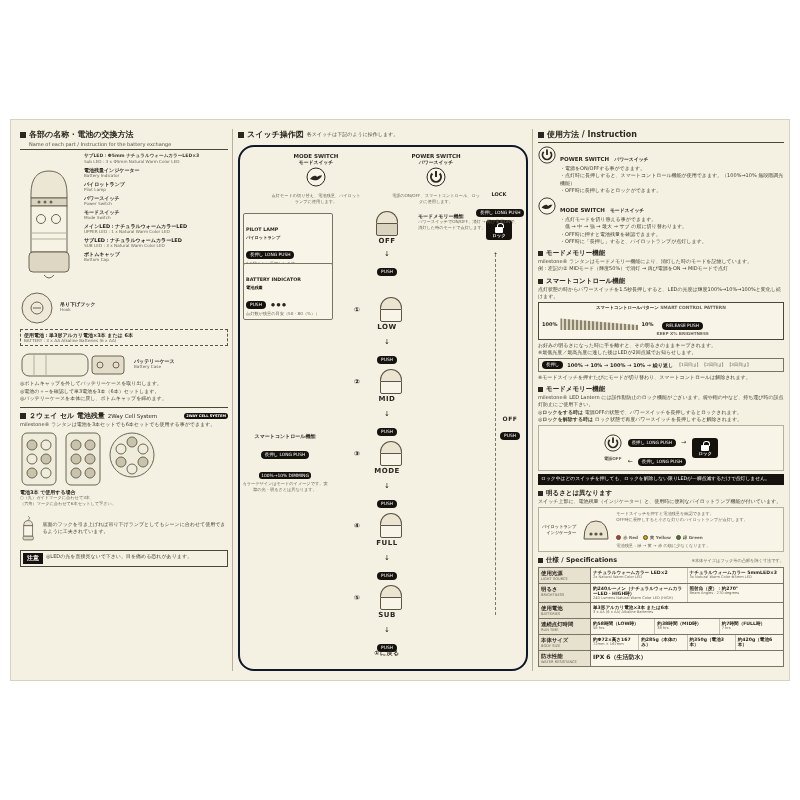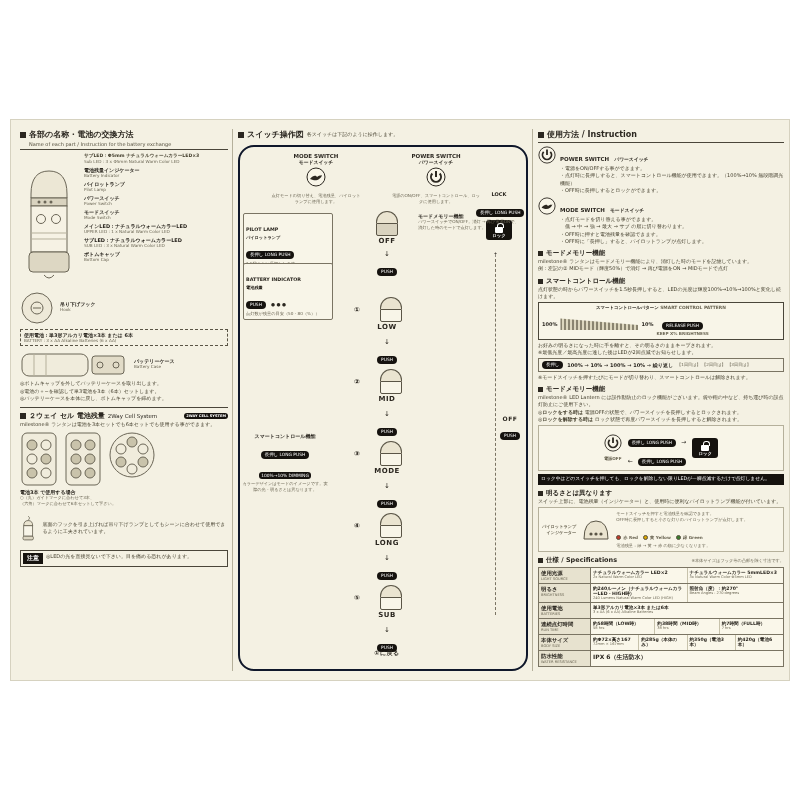--- a/index.html
+++ b/index.html
@@ -350,21 +350,21 @@
       </div>
 
       <div class="state" style="top:366px">
         <div class="strow">
             <span class="sno">④</span>
           <div class="ml">
               <div class="d"></div>
               <div class="b2"></div>
             </div>
           </div>
-        <div class="slab">LONG</div>
+        <div class="slab">FULL</div>
       </div>
       <div class="conn" style="top:408px">
         <div class="arr">↓</div>
         <span class="pill">PUSH</span>
       </div>
 
       <div class="state" style="top:438px">
         <div class="strow">
             <span class="sno">⑤</span>
           <div class="ml">

